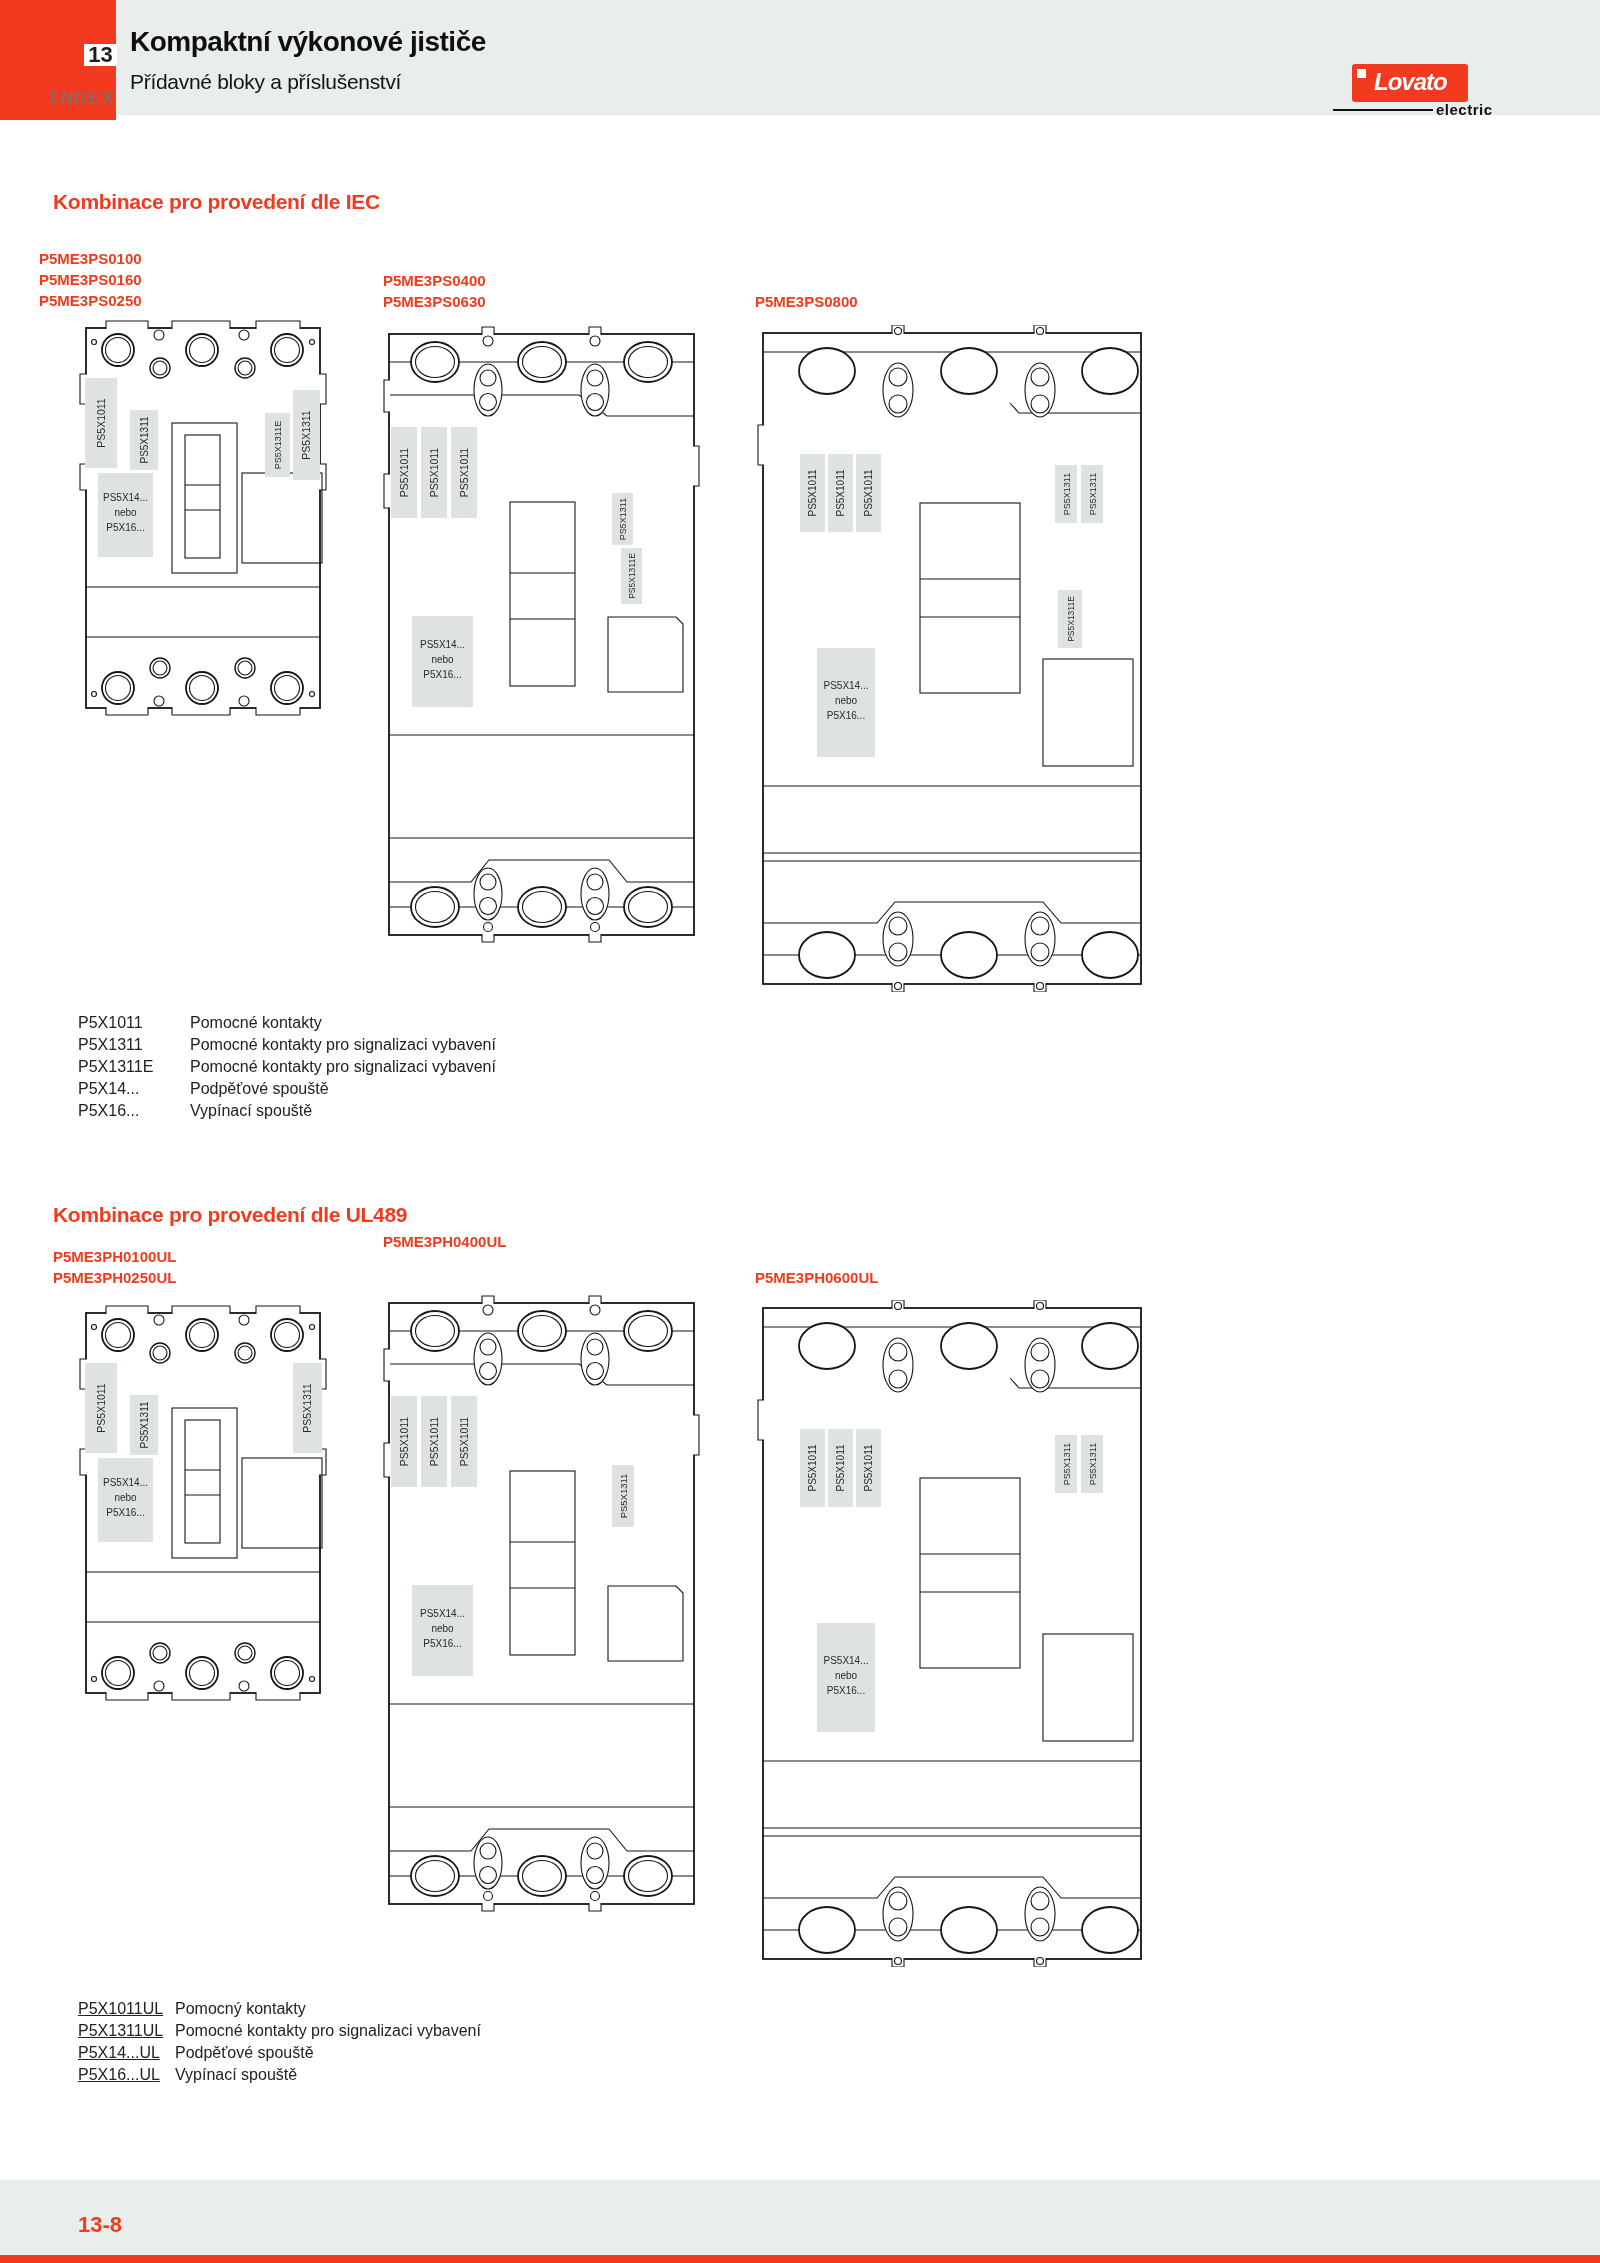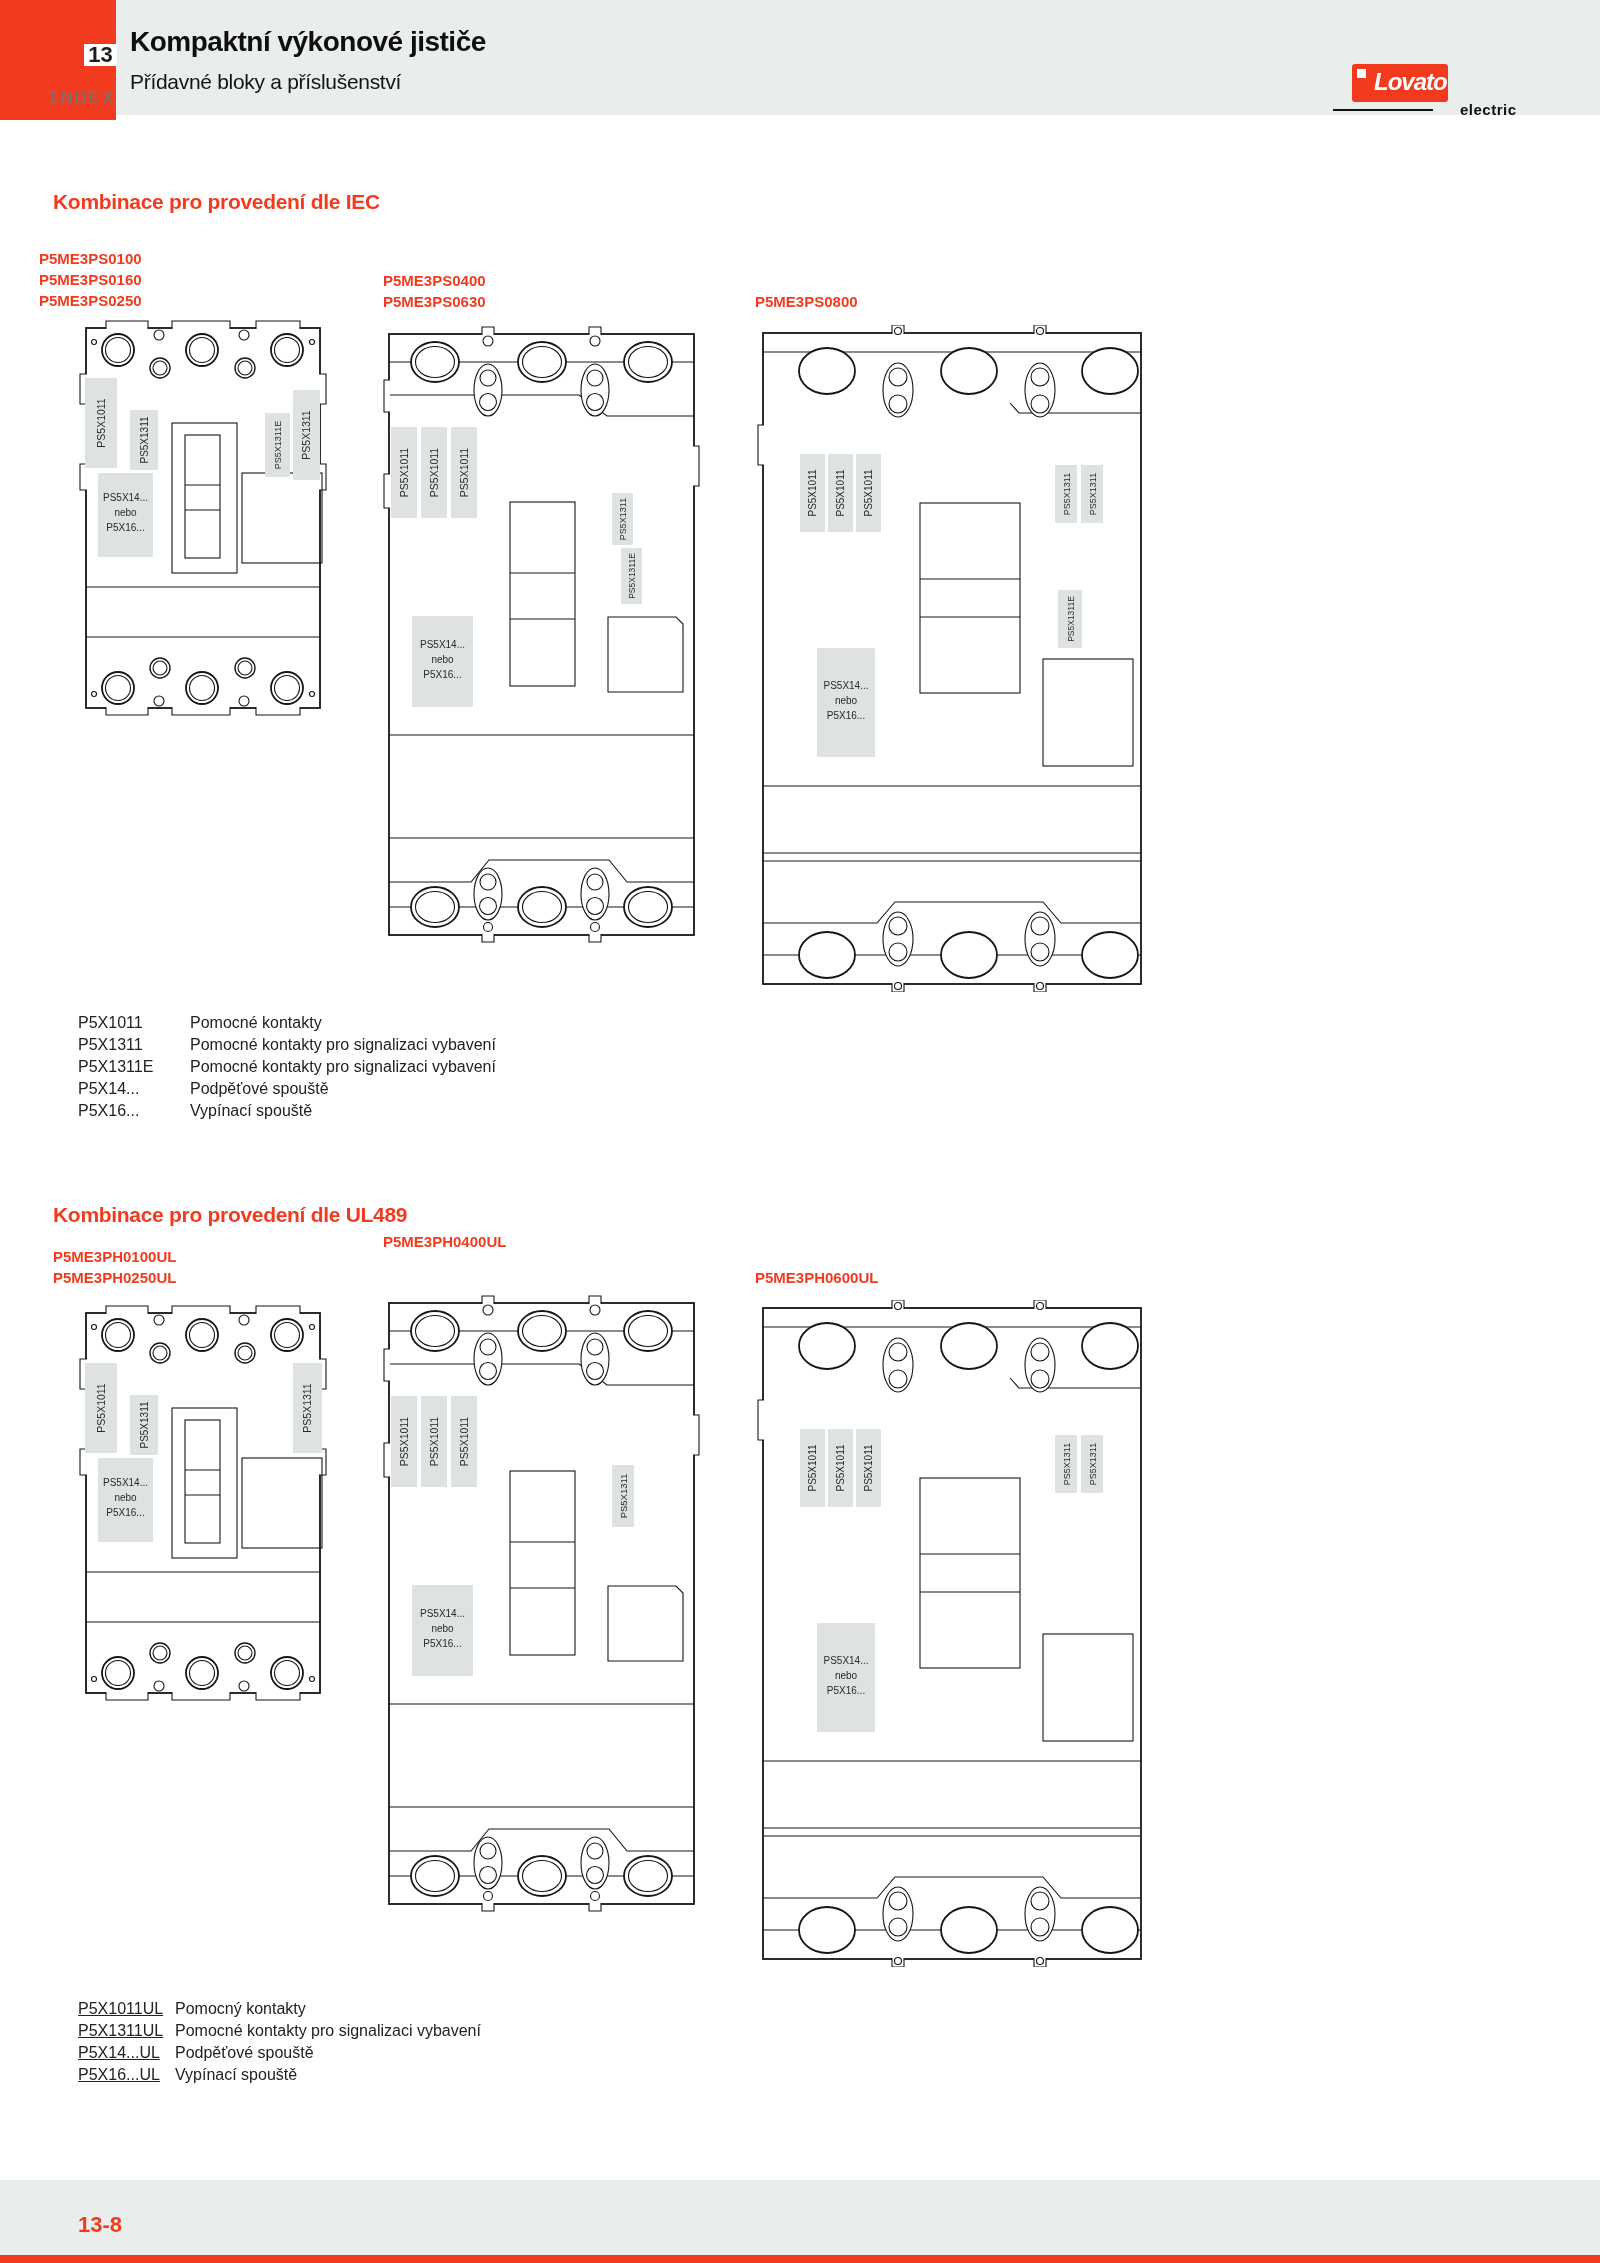--- a/index.html
+++ b/index.html
@@ -10,26 +10,26 @@
   
   .band{background:#e9edec;}
   .redblock{background:#f23b1e;}
   .numbox{background:#ffffff;color:#1c1c1c;font-weight:bold;font-size:22px;
           display:flex;align-items:center;justify-content:center;}
   .indexlbl{color:#737373;font-size:21px;letter-spacing:1px;font-family:Liberation Mono, monospace;}
   .title{color:#0f0f0f;font-weight:bold;font-size:28px;letter-spacing:-0.5px;white-space:nowrap;}
   .subtitle{color:#141414;font-size:21px;letter-spacing:-0.3px;white-space:nowrap;}
 
   
-  .logobox{background:#f23b1e;border-radius:3px;width:96px;height:38px;}
+  .logobox{background:#f23b1e;border-radius:3px;width:116px;height:38px;}
   .logotext{position:absolute;left:22px;top:4px;color:#ffffff;font-weight:bold;
             font-style:italic;font-size:24px;letter-spacing:-1px;}
   .logomark{position:absolute;left:5px;top:5px;width:9px;height:9px;background:#ffffff;}
   .logoline{background:#111111;height:2px;}
-  .logosub{color:#111111;font-weight:bold;font-size:15px;letter-spacing:0.5px;margin-left:24px;}
+  .logosub{color:#111111;font-weight:bold;font-size:15px;letter-spacing:0.5px;}
 
   
   .sech{color:#f23b1e;font-weight:bold;font-size:21px;letter-spacing:-0.3px;white-space:nowrap;}
   .models{color:#f23b1e;font-weight:bold;font-size:15px;line-height:21px;white-space:nowrap;}
 
   
   .legend{color:#222222;font-size:16px;line-height:22px;white-space:nowrap;}
   .lc{display:inline-block;}
   .lcw1{width:112px;}
   .lcw2{width:97px;text-decoration:underline;}

